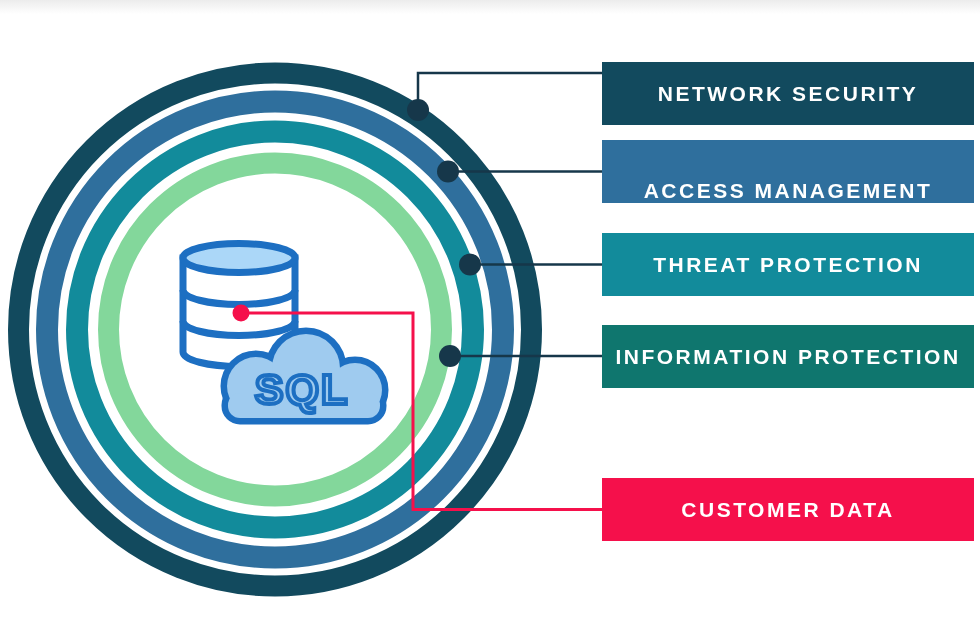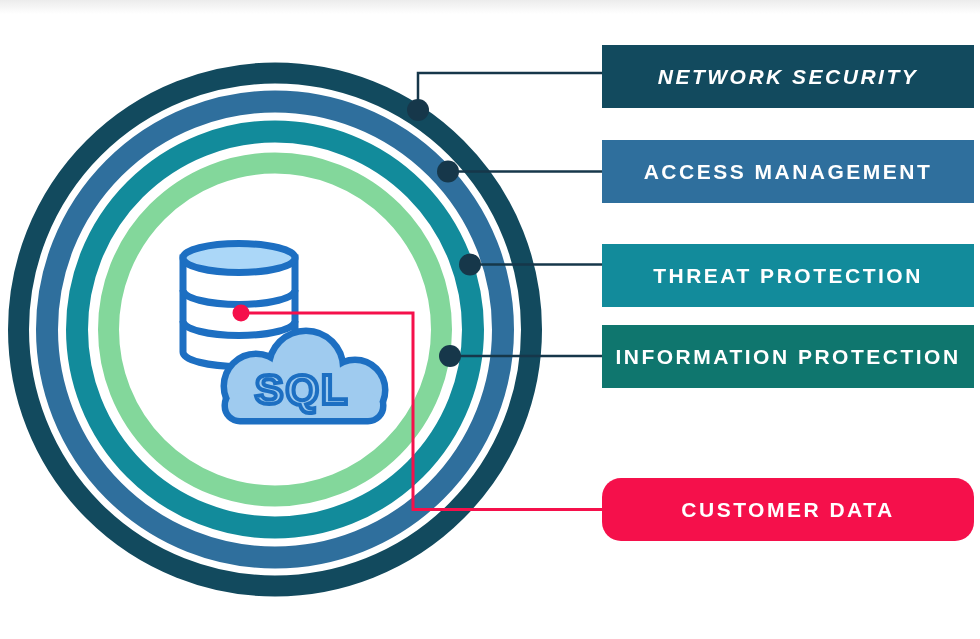--- a/index.html
+++ b/index.html
@@ -36,23 +36,23 @@
     align-items: center;
     justify-content: center;
   }
   .label-box span {
     color: #ffffff;
     font-size: 21px;
     font-weight: bold;
     letter-spacing: 2.5px;
     white-space: nowrap;
   }
-  .box-1 { top: 45px; font-style: italic; }
-  .box-2 { top: 140px; }
-  .box-3 { top: 244px; }
+  .box-1 { top: 62px; }
+  .box-2 { top: 140px; align-items: flex-end; }
+  .box-3 { top: 233px; }
   .box-4 { top: 325px; }
   .box-5 { top: 478px; }
   .sql-text {
     font-family: "Liberation Sans", sans-serif;
     font-weight: bold;
     font-size: 43px;
     letter-spacing: 2px;
   }
 </style>
 </head>
@@ -120,17 +120,17 @@
   </div>
   <div class="label-box box-2" style="background-color: rgb(47, 111, 157);">
     <span>ACCESS MANAGEMENT</span>
   </div>
   <div class="label-box box-3" style="background-color: rgb(18, 139, 155);">
     <span>THREAT PROTECTION</span>
   </div>
   <div class="label-box box-4" style="background-color: #0f766e;">
     <span>INFORMATION PROTECTION</span>
   </div>
-  <div class="label-box box-5" style="background-color: rgb(245, 16, 75); border-radius: 19px;">
+  <div class="label-box box-5" style="background-color: rgb(245, 16, 75);">
     <span>CUSTOMER DATA</span>
   </div>
 
 </div>
 
 </body></html>

